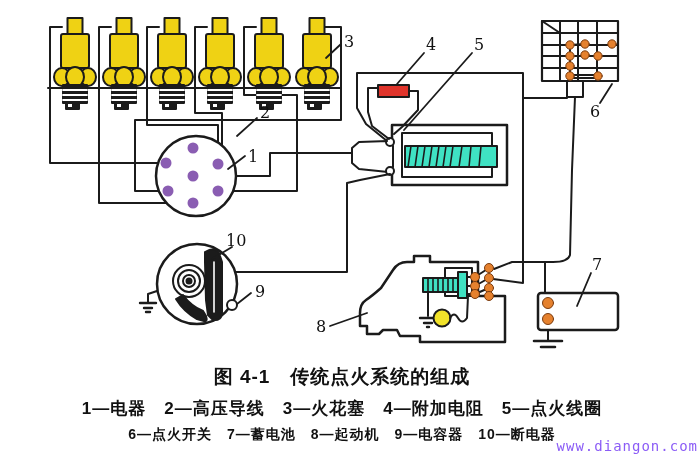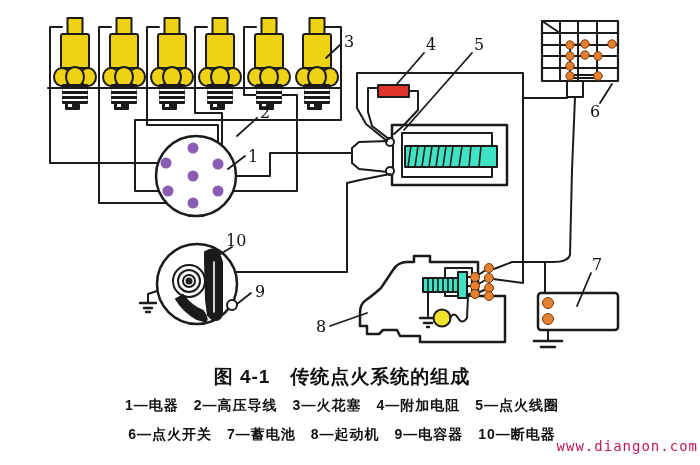--- a/index.html
+++ b/index.html
@@ -2,23 +2,23 @@
 <html><head>
 <meta charset="utf-8">
 <style>
   html,body{margin:0;padding:0;background:#ffffff;}
   body{width:700px;height:465px;position:relative;overflow:hidden;
        font-family:"Liberation Sans",sans-serif;}
   #diagram{position:absolute;left:0;top:0;}
   .cap{position:absolute;width:684px;text-align:center;color:#111;
        font-weight:bold;letter-spacing:1px;white-space:pre;}
   #cap-title{top:364px;font-size:19px;}
-  #cap-leg1{top:397px;font-size:14px;}
+  #cap-leg1{top:397px;font-size:17px;}
   #cap-leg2{top:426px;font-size:14px;}
-  #watermark{position:absolute;top:438px;right:2px;color:#be185d;
+  #watermark{position:absolute;top:438px;right:2px;color:#8b5cf6;
        font-family:"DejaVu Sans Mono","Liberation Mono",monospace;
        font-size:14px;letter-spacing:1px;font-weight:normal;}
   svg text.callout{font-family:"DejaVu Serif","Liberation Serif",serif;
        font-size:16px;fill:#111;}
 </style>
 </head>
 <body>
 
 <svg id="diagram" width="700" height="362" viewBox="0 0 700 362">
   <g stroke="#1b1b1b" stroke-width="2" fill="none" stroke-linejoin="round" stroke-linecap="round">

